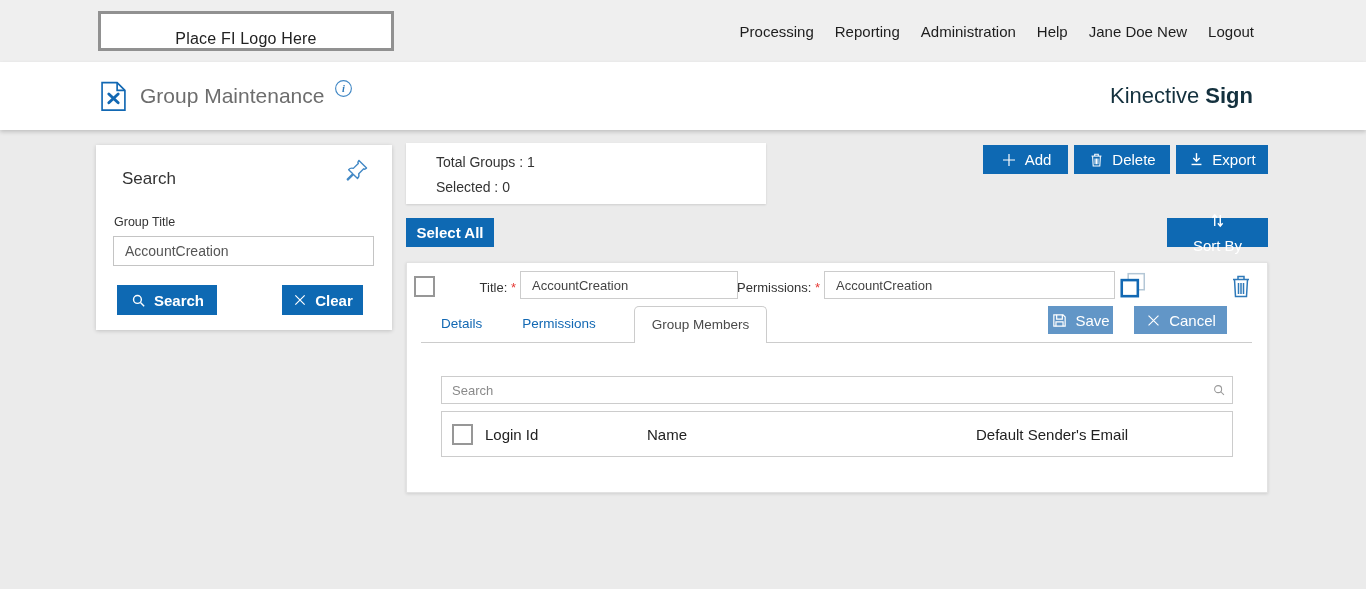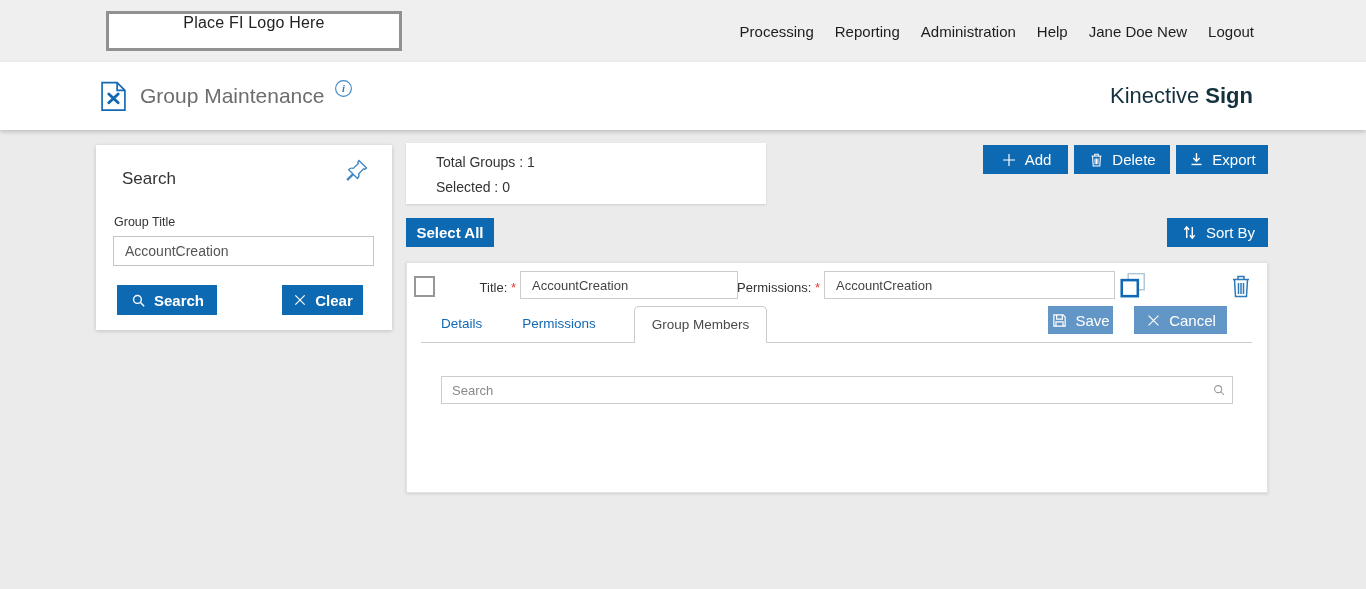--- a/index.html
+++ b/index.html
@@ -7,23 +7,23 @@
   body {
     position:relative;
     font-family:"Liberation Sans", sans-serif;
     background:#ebebeb;
     overflow:hidden;
     color:#333;
   }
   
   .topbar { position:absolute; top:0; left:0; width:1366px; height:62px; background:#efefef; }
   .logo-box {
-    position:absolute; left:106px; top:11px; width:296px; height:40px;
+    position:absolute; left:98px; top:11px; width:296px; height:40px;
     background:#fff; border:3px solid #919191;
-    display:flex; align-items:flex-start; justify-content:center;
+    display:flex; align-items:flex-end; justify-content:center;
     font-size:16px; color:#222; letter-spacing:.2px;
   }
   .nav { position:absolute; right:112px; top:0; height:62px; display:flex; align-items:center; gap:21px; }
   .nav-item { font-size:15px; color:#1d1d1d; cursor:pointer; white-space:nowrap; }
 
   
   .titlebar {
     position:absolute; top:62px; left:0; width:1366px; height:68px; background:#fff;
     box-shadow:0 2px 4px rgba(0,0,0,.18);
     z-index:2;
@@ -65,21 +65,21 @@
     padding:11px 0 0 30px; font-size:14px; color:#333;
   }
   .summary-box div { margin-bottom:9px; }
 
   
   .top-actions { position:absolute; top:15px; right:98px; display:flex; gap:6px; height:29px; }
   .add-btn { width:85px; font-size:15px; }
   .delete-btn { width:96px; font-size:15px; }
   .export-btn { width:92px; font-size:15px; }
   .select-all-btn { position:absolute; left:406px; top:88px; width:88px; height:29px; font-size:15px; font-weight:bold; }
-  .sort-by-btn { position:absolute; right:98px; top:88px; width:101px; height:29px; font-size:15px; }
+  .sort-by-btn { position:absolute; right:98px; top:88px; width:101px; height:29px; font-size:15px;flex-direction:column; }
 
   
   .main-panel {
     position:absolute; left:406px; top:132px; width:862px; height:231px;
     background:#fff; border:1px solid #e2e2e2; box-shadow:0 1px 3px rgba(0,0,0,.12);
   }
   .checkbox { background:#fff; border:2px solid #979797; width:21px; height:21px; cursor:pointer; }
   .row-checkbox { position:absolute; left:7px; top:13px; }
   .inline-label { position:absolute; top:17px; font-size:13px; color:#333; text-align:right; white-space:nowrap; }
   .title-label-wrap { left:54px; width:55px; }
@@ -321,15 +321,21 @@
     <div class="tab-search-wrap">
       <input class="tab-search-input" type="text" placeholder="Search" style="">
       <span class="tab-search-icon">
         <svg width="14" height="14" viewBox="0 0 24 24" fill="none" stroke="currentColor" stroke-width="1.8">
           <circle cx="10.5" cy="10.5" r="6"></circle>
             <path d="M15 15 20.5 20.5"></path>
         </svg>
       </span>
     </div>
 
+    <div class="members-header">
+      <div class="checkbox"></div>
+      <span class="col-cell col-login">Login Id</span>
+      <span class="col-cell col-name">Name</span>
+      <span class="col-cell col-email">Default Sender's Email</span>
+    </div>
 
   </div>
 </div>
 
 </body></html>

